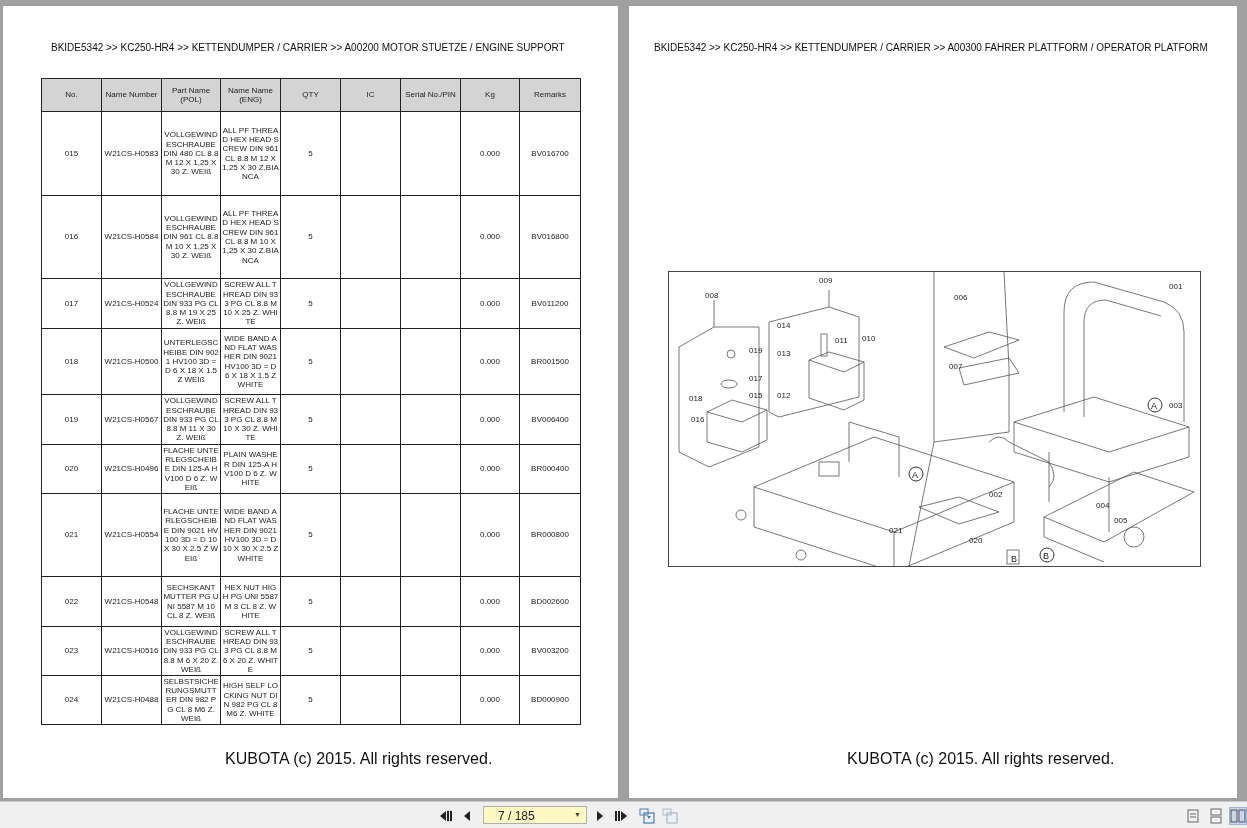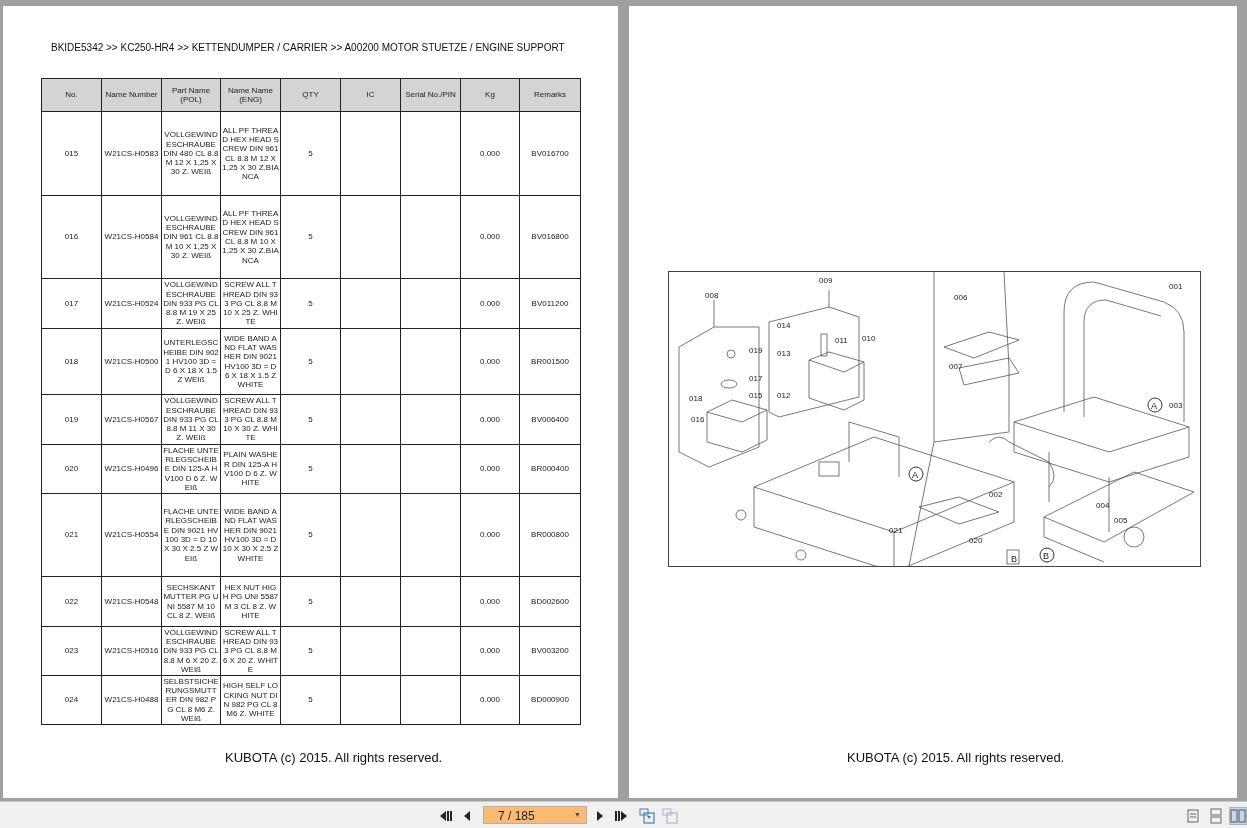--- a/index.html
+++ b/index.html
@@ -14,21 +14,21 @@
     height:792px;
   }
   #page-left { left:3px; width:615px; }
   #page-right { left:629px; width:608px; }
   .crumb {
     position:absolute; top:36px; font-size:10px; color:#111; white-space:nowrap;
   }
   #page-left .crumb { left:48px; }
   #page-right .crumb { left:25px; }
   .footer {
-    position:absolute; top:744px; font-size:13px; color:#111; white-space:nowrap;
+    position:absolute; top:744px; font-size:16px; color:#111; white-space:nowrap;
   }
   #page-left .footer { left:222px; }
   #page-right .footer { left:218px; }
 
   table.parts {
     position:absolute; left:38px; top:72px;
     border-collapse:collapse; table-layout:fixed;
     width:539px;
     font-size:8px; color:#222;padding-left:48px;
   }
@@ -46,21 +46,21 @@
     border:1px solid #444; background:#fff;
   }
 
   .toolbar {
     position:absolute; left:0; top:801px; width:1247px; height:27px;
     background:#f0f0f0; border-top:1px solid #c8c8c8;
   }
   .tb-btn { position:absolute; top:6px; width:16px; height:16px; cursor:pointer; }
   .page-select {
     position:absolute; left:483px; top:4px; width:104px; height:18px;
-    background:#fdba74; border:1px solid #b0b0b0; box-sizing:border-box;
+    background:#fef9c3; border:1px solid #b0b0b0; box-sizing:border-box;
     font-size:12px; color:#222;
   }
   .page-select .val { position:absolute; left:14px; top:2px; }
   .page-select .arrow { position:absolute; right:5px; top:4px; font-size:7px; color:#444; }
 </style>
 </head>
 <body>
 
 <div class="page" id="page-left">
   <div class="crumb">BKIDE5342 &gt;&gt; KC250-HR4 &gt;&gt; KETTENDUMPER / CARRIER &gt;&gt; A00200   MOTOR STUETZE / ENGINE SUPPORT</div>
@@ -201,20 +201,21 @@
           <td>0.000</td>
           <td>BD000900</td>
         </tr>
       </tbody>
   </table>
 
   <div class="footer">KUBOTA (c) 2015. All rights reserved.</div>
 </div>
 
 <div class="page" id="page-right">
+  <div class="crumb">BKIDE5342 &gt;&gt; KC250-HR4 &gt;&gt; KETTENDUMPER / CARRIER &gt;&gt; A00300   FAHRER PLATTFORM / OPERATOR PLATFORM</div>
 
   <div class="diagram">
     <svg width="531" height="294" viewBox="0 0 531 294" style="font-family:'Liberation Sans',sans-serif;">
       <g stroke="#555" fill="none" stroke-width="0.8">
 
         <polyline points="10,75 45,55 90,55 90,175 40,195 10,180 10,75"></polyline>
         <line x1="45" y1="55" x2="45" y2="28"></line>
 
         <polyline points="100,50 160,35 190,45 190,125 110,145 100,140 100,50"></polyline>
         <line x1="160" y1="35" x2="160" y2="18"></line>

